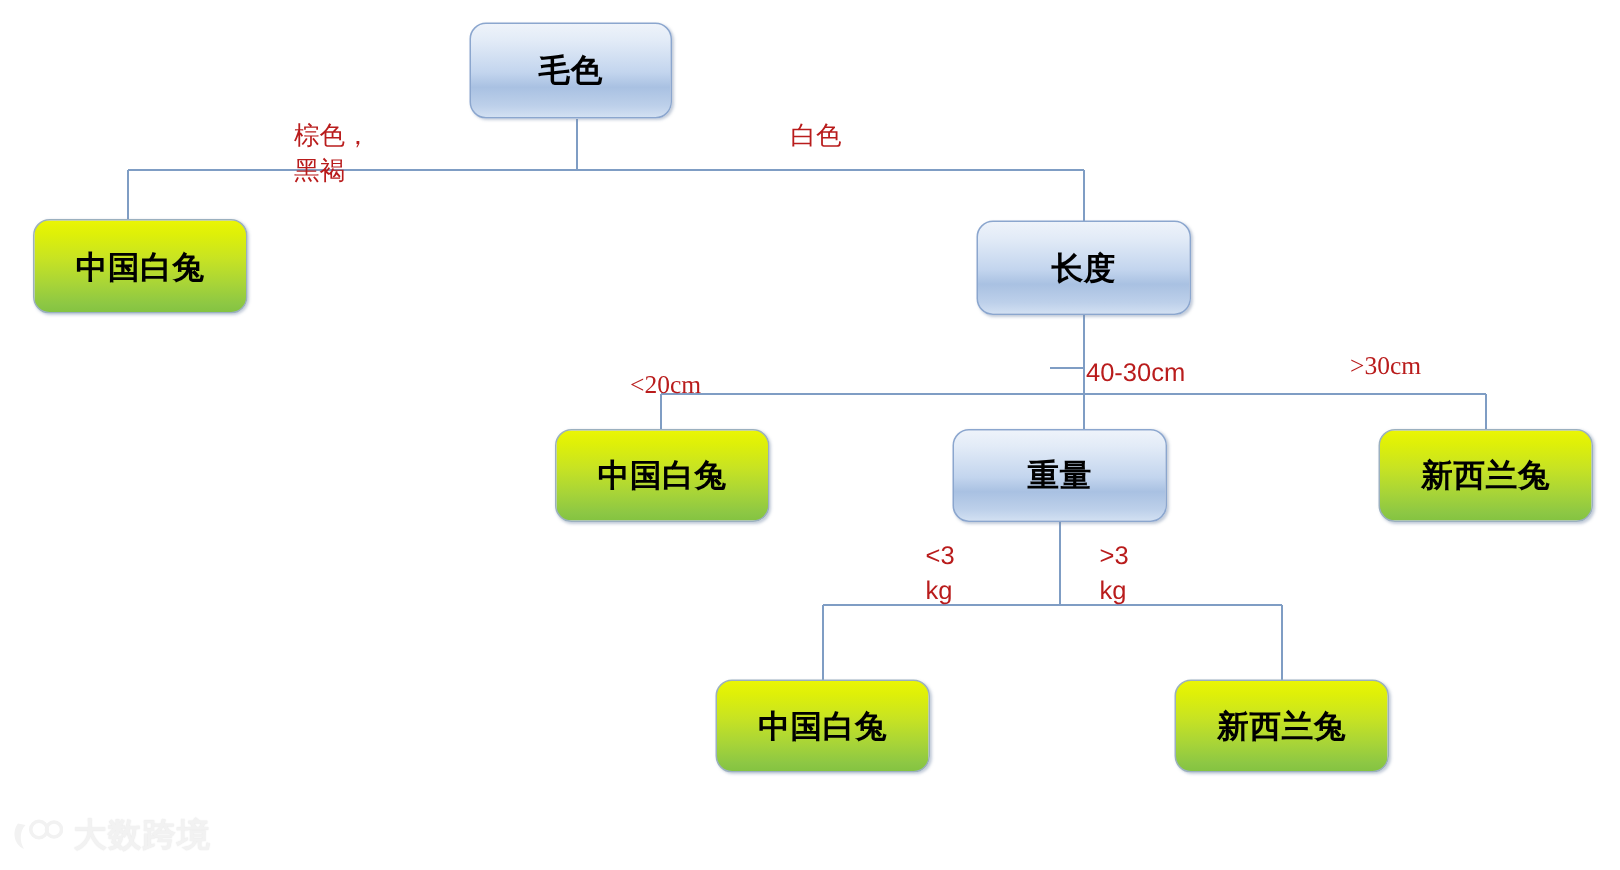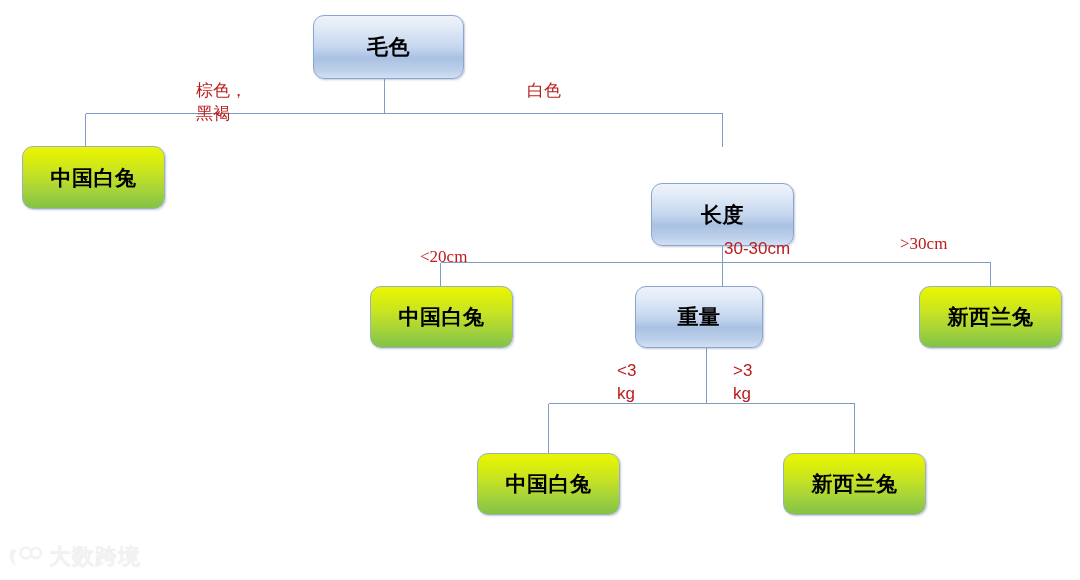--- a/index.html
+++ b/index.html
@@ -111,37 +111,37 @@
       <path d="M722.5,262.5 L722.5,286"></path>
       <path d="M990.5,262.5 L990.5,286"></path>
 
       <path d="M706.5,348 L706.5,403.5"></path>
       <path d="M548.5,403.5 L854.5,403.5"></path>
       <path d="M548.5,403.5 L548.5,453"></path>
       <path d="M854.5,403.5 L854.5,453"></path>
     </g>
   </svg>
 
-  <div class="node node-decision" style="left:313px;top:15px;width:151px;height:64px;">
+  <div class="node node-decision" style="left:313px;top:15px;width:135px;height:64px;">
     <span>毛色</span>
   </div>
 
   <div class="node node-leaf" style="left:22px;top:146px;width:143px;height:63px;">
     <span>中国白兔</span>
   </div>
 
-  <div class="node node-decision" style="left:651px;top:147px;width:143px;height:63px;margin-top:36px;">
+  <div class="node node-decision" style="left:651px;top:147px;width:143px;height:63px;">
     <span>长度</span>
   </div>
 
   <div class="node node-leaf" style="left:370px;top:286px;width:143px;height:62px;">
     <span>中国白兔</span>
   </div>
 
-  <div class="node node-decision" style="left:635px;top:286px;width:128px;height:62px;">
+  <div class="node node-decision" style="left:635px;top:286px;width:143px;height:62px;">
     <span>重量</span>
   </div>
 
   <div class="node node-leaf" style="left:919px;top:286px;width:143px;height:62px;">
     <span>新西兰兔</span>
   </div>
 
   <div class="node node-leaf" style="left:477px;top:453px;width:143px;height:62px;">
     <span>中国白兔</span>
   </div>
@@ -150,21 +150,21 @@
     <span>新西兰兔</span>
   </div>
 
   <div class="edge-label" style="left:196px;top:80px;">棕色，
 黑褐</div>
 
   <div class="edge-label" style="left:527px;top:80px;">白色</div>
 
   <div class="edge-label" style="left:420px;top:246px;font-family:Liberation Serif, serif;">&lt;20cm</div>
 
-  <div class="edge-label" style="left:724px;top:238px;">30-30cm</div>
+  <div class="edge-label" style="left:724px;top:238px;">40-30cm</div>
 
   <div class="edge-label" style="left:900px;top:233px;font-family:Liberation Serif, serif;">&gt;30cm</div>
 
   <div class="edge-label" style="left:617px;top:360px;">&lt;3
 kg</div>
 
   <div class="edge-label" style="left:733px;top:360px;">&gt;3
 kg</div>
 
   <div class="watermark">

